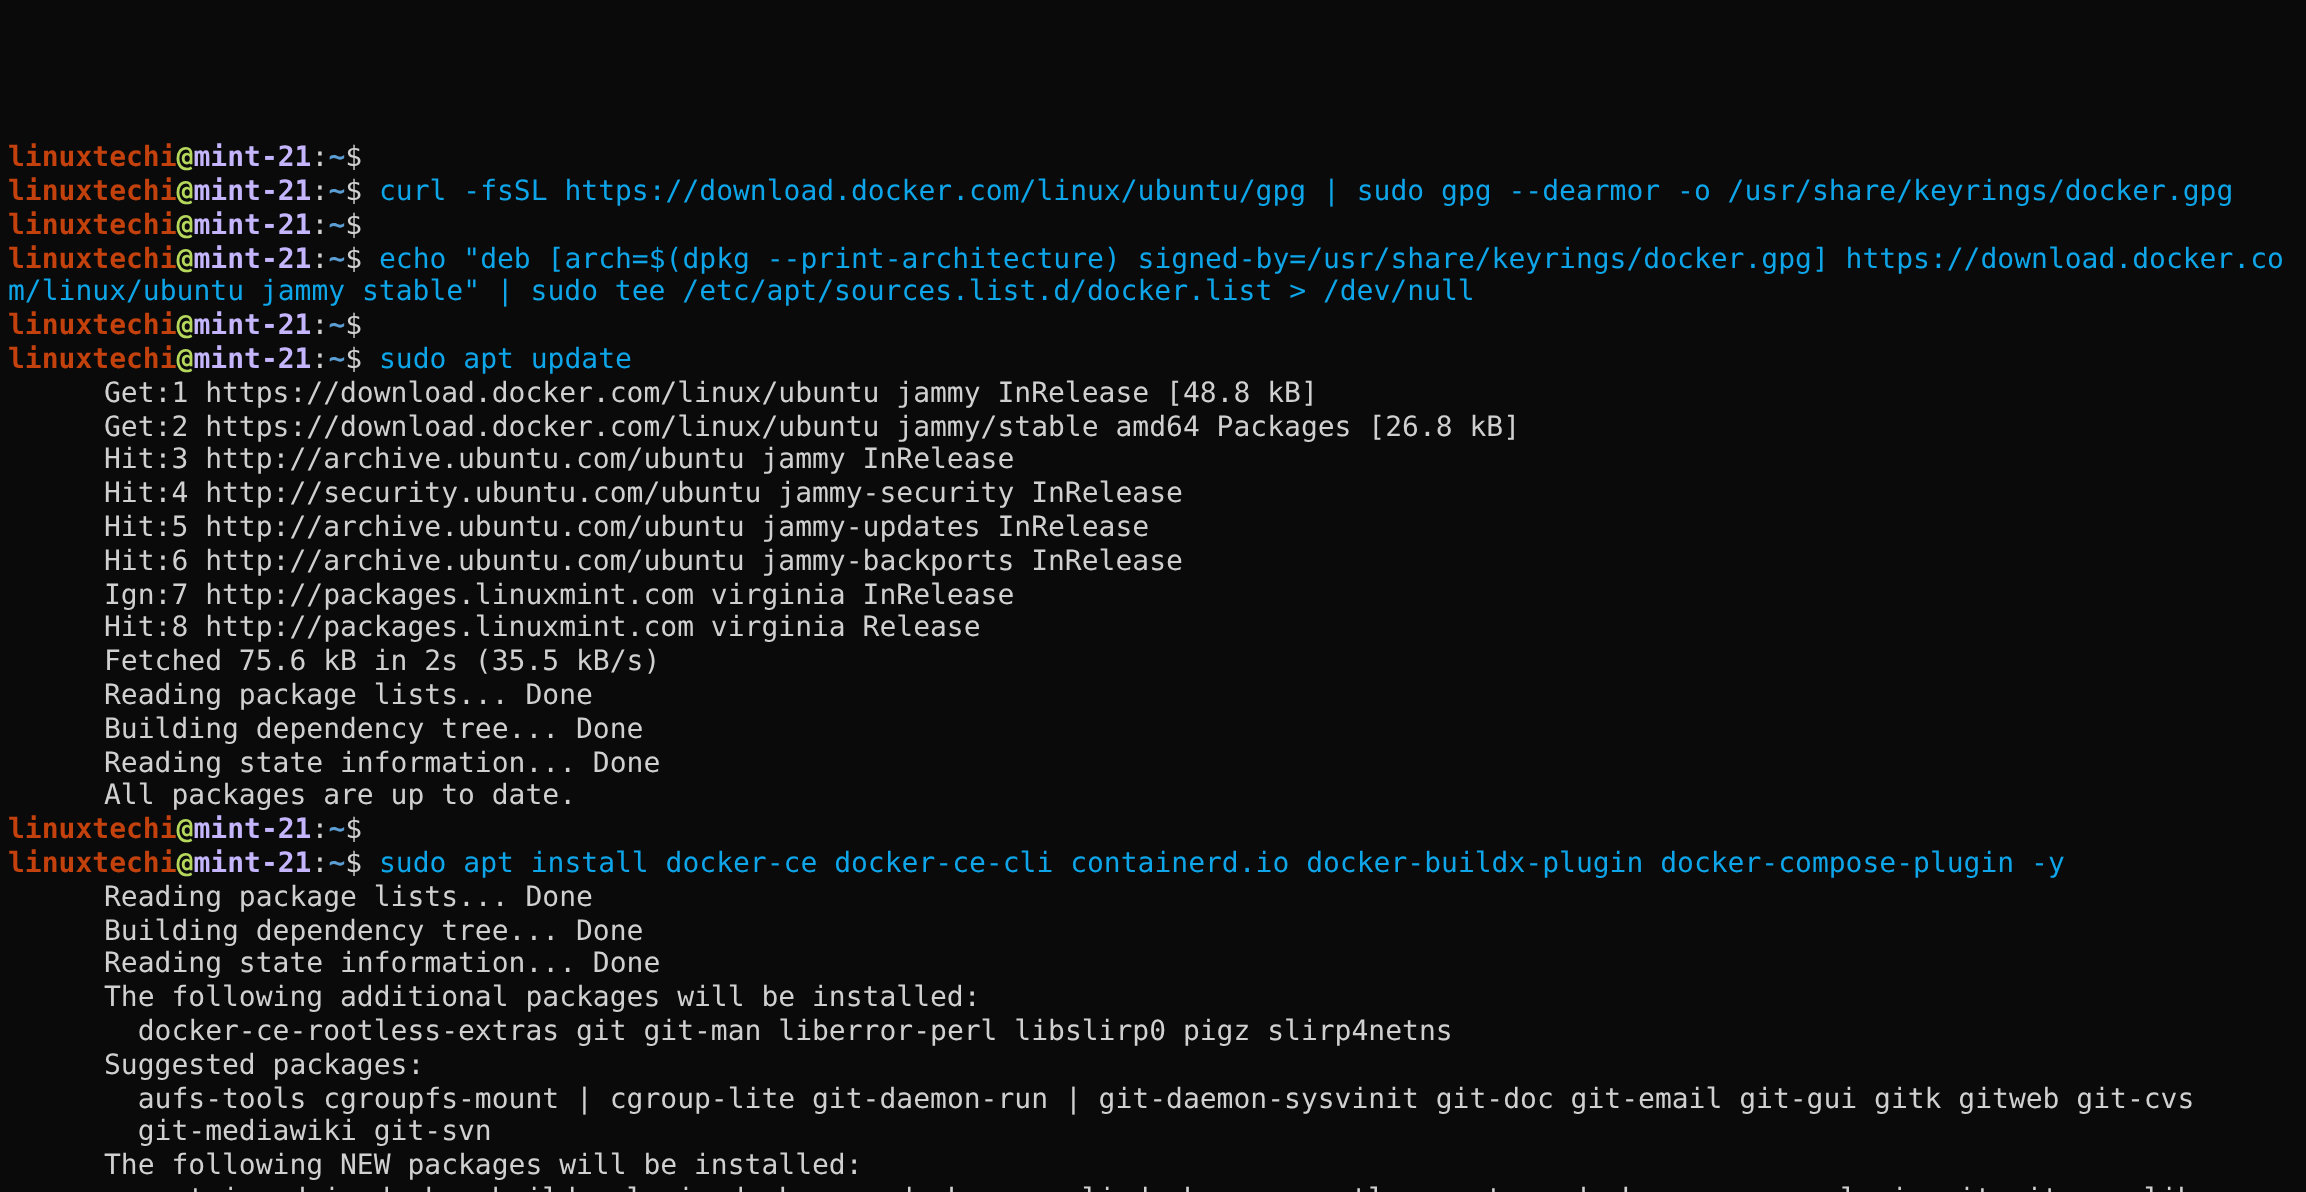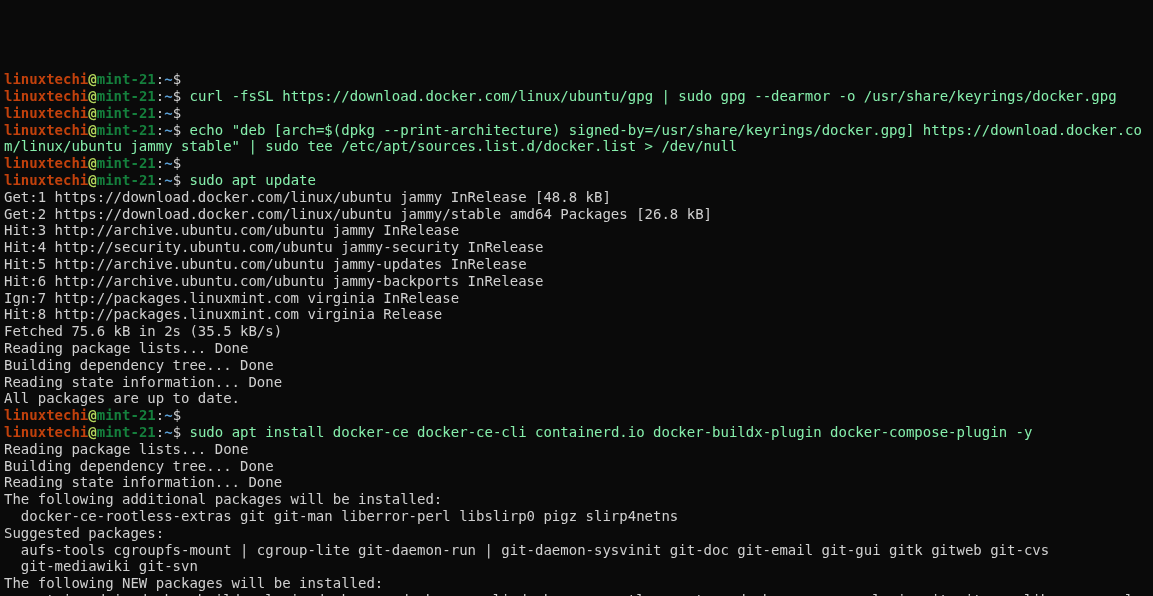--- a/index.html
+++ b/index.html
@@ -8,27 +8,27 @@
       font-family: 'Consolas', 'DejaVu Sans Mono', 'Courier New', monospace;
       font-size: 14px;
       line-height: 1.2;
       color: #d0d0d0;
       padding: 4px;
       white-space: pre;
       overflow-x: auto;
     }
     .line { white-space: pre-wrap; word-break: break-all; }
     .user { color: #c2410c; font-weight: bold; }
-    .host { color: #15803d; font-weight: bold; }
+    .host { color: #c4b5fd; font-weight: bold; }
     .at { color: #b5d85c; font-weight: bold; }
     .colon { color: #d0d0d0; }
     .path { color: #5A9ED4; font-weight: bold; }
     .dollar { color: #d0d0d0; }
-    .cmd { color: #86efac; }
-    .output { color: #d0d0d0; }
+    .cmd { color: #0ea5e9; }
+    .output { color: #d0d0d0; margin-left: 48px; }
   </style>
 </head>
 <body>
 
 
 
 <div id="terminal"><div class="line"><span class="user">linuxtechi</span><span class="at">@</span><span class="host">mint-21</span><span class="colon">:</span><span class="path">~</span><span class="dollar">$</span> <span class="cmd"></span></div><div class="line"><span class="user">linuxtechi</span><span class="at">@</span><span class="host">mint-21</span><span class="colon">:</span><span class="path">~</span><span class="dollar">$</span> <span class="cmd">curl -fsSL https://download.docker.com/linux/ubuntu/gpg | sudo gpg --dearmor -o /usr/share/keyrings/docker.gpg</span></div><div class="line"><span class="user">linuxtechi</span><span class="at">@</span><span class="host">mint-21</span><span class="colon">:</span><span class="path">~</span><span class="dollar">$</span> <span class="cmd"></span></div><div class="line"><span class="user">linuxtechi</span><span class="at">@</span><span class="host">mint-21</span><span class="colon">:</span><span class="path">~</span><span class="dollar">$</span> <span class="cmd">echo "deb [arch=$(dpkg --print-architecture) signed-by=/usr/share/keyrings/docker.gpg] https://download.docker.com/linux/ubuntu jammy stable" | sudo tee /etc/apt/sources.list.d/docker.list &gt; /dev/null</span></div><div class="line"><span class="user">linuxtechi</span><span class="at">@</span><span class="host">mint-21</span><span class="colon">:</span><span class="path">~</span><span class="dollar">$</span> <span class="cmd"></span></div><div class="line"><span class="user">linuxtechi</span><span class="at">@</span><span class="host">mint-21</span><span class="colon">:</span><span class="path">~</span><span class="dollar">$</span> <span class="cmd">sudo apt update</span></div><div class="line output">Get:1 https://download.docker.com/linux/ubuntu jammy InRelease [48.8 kB]</div><div class="line output">Get:2 https://download.docker.com/linux/ubuntu jammy/stable amd64 Packages [26.8 kB]</div><div class="line output">Hit:3 http://archive.ubuntu.com/ubuntu jammy InRelease</div><div class="line output">Hit:4 http://security.ubuntu.com/ubuntu jammy-security InRelease</div><div class="line output">Hit:5 http://archive.ubuntu.com/ubuntu jammy-updates InRelease</div><div class="line output">Hit:6 http://archive.ubuntu.com/ubuntu jammy-backports InRelease</div><div class="line output">Ign:7 http://packages.linuxmint.com virginia InRelease</div><div class="line output">Hit:8 http://packages.linuxmint.com virginia Release</div><div class="line output">Fetched 75.6 kB in 2s (35.5 kB/s)</div><div class="line output">Reading package lists... Done</div><div class="line output">Building dependency tree... Done</div><div class="line output">Reading state information... Done</div><div class="line output">All packages are up to date.</div><div class="line"><span class="user">linuxtechi</span><span class="at">@</span><span class="host">mint-21</span><span class="colon">:</span><span class="path">~</span><span class="dollar">$</span> <span class="cmd"></span></div><div class="line"><span class="user">linuxtechi</span><span class="at">@</span><span class="host">mint-21</span><span class="colon">:</span><span class="path">~</span><span class="dollar">$</span> <span class="cmd">sudo apt install docker-ce docker-ce-cli containerd.io docker-buildx-plugin docker-compose-plugin -y</span></div><div class="line output">Reading package lists... Done</div><div class="line output">Building dependency tree... Done</div><div class="line output">Reading state information... Done</div><div class="line output">The following additional packages will be installed:</div><div class="line output">  docker-ce-rootless-extras git git-man liberror-perl libslirp0 pigz slirp4netns</div><div class="line output">Suggested packages:</div><div class="line output">  aufs-tools cgroupfs-mount | cgroup-lite git-daemon-run | git-daemon-sysvinit git-doc git-email git-gui gitk gitweb git-cvs</div><div class="line output">  git-mediawiki git-svn</div><div class="line output">The following NEW packages will be installed:</div><div class="line output">  containerd.io docker-buildx-plugin docker-ce docker-ce-cli docker-ce-rootless-extras docker-compose-plugin git git-man liberror-perl</div></div>
 
 
 

